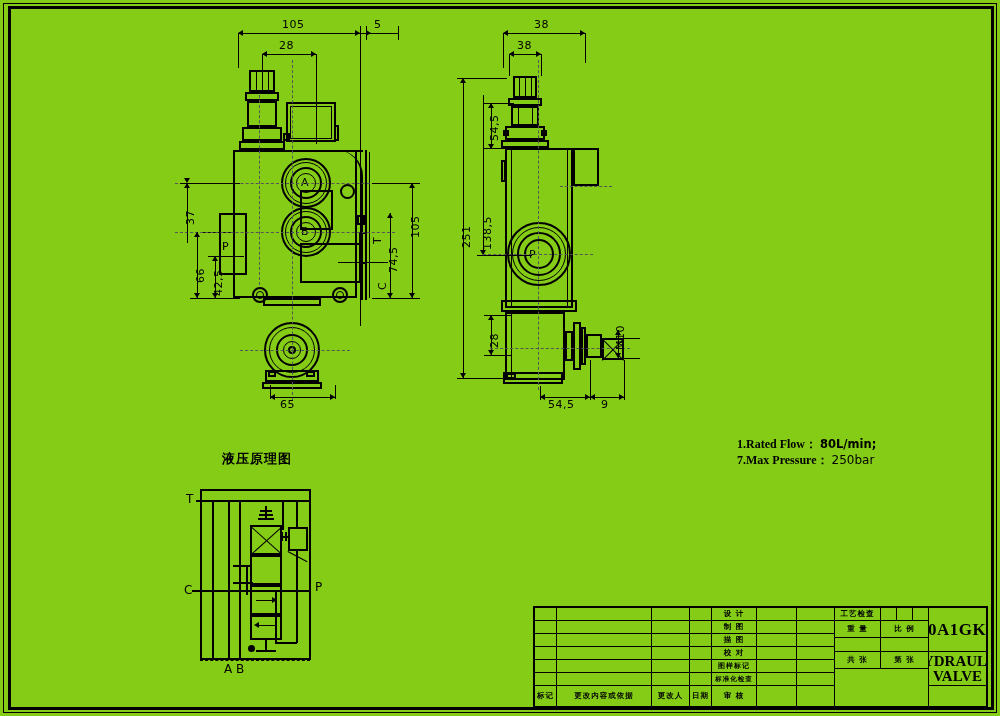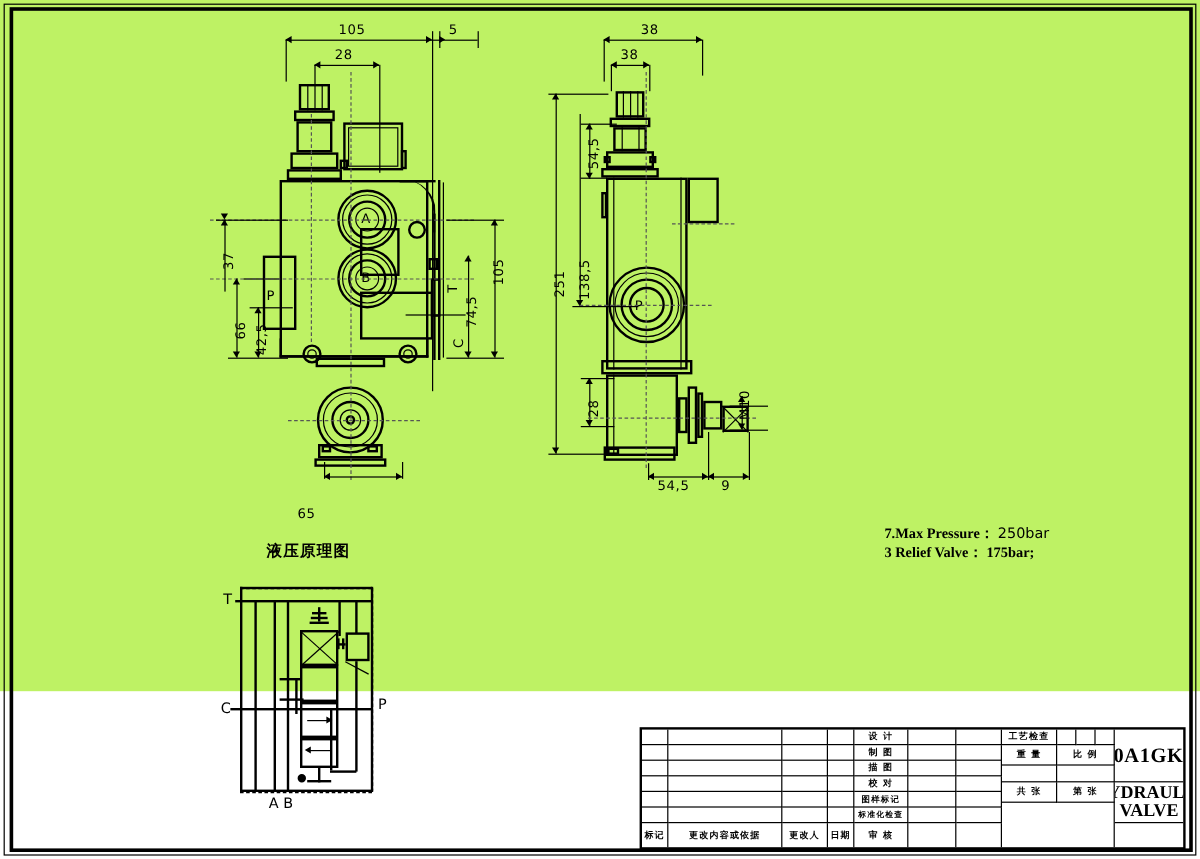--- a/index.html
+++ b/index.html
@@ -1,17 +1,17 @@
 <!DOCTYPE html>
 <html><head>
 <meta charset="utf-8">
 <style>
   html,body{margin:0;padding:0;background:#fff;}
   body{width:1000px;height:716px;font-family:"Liberation Serif",serif;color:#000;overflow:hidden;}
-  #sheet{position:relative;width:1000px;height:576px;background:#bef264;}
+  #sheet{position:relative;width:1000px;height:716px;background:#84cc16;}
 
   
   .frame-outer{position:absolute;left:3px;top:3px;width:994px;height:710px;border:1px solid #000;box-sizing:border-box;}
   .frame-inner{position:absolute;left:8px;top:6px;width:986px;height:704px;border:3px solid #000;box-sizing:border-box;}
 
   
   .ln{position:absolute;background:#000;}
   .h{height:1px;}
   .v{width:1px;}
   .h2{height:2px;}
@@ -189,21 +189,21 @@
     <div class="dim rot" style="left:387px;top:273px;">74,5</div>
     <div class="lbl rot" style="left:371px;top:244px;">T</div>
     <div class="lbl rot" style="left:376px;top:290px;">C</div>
     <div class="ln h" style="left:338px;top:262px;width:50px;"></div>
 
     <div class="ln h" style="left:270px;top:397px;width:65px;"></div>
     <div class="tick tkL" style="left:270px;top:394px;"></div>
     <div class="tick tkR" style="left:330px;top:394px;"></div>
     <div class="ln v" style="left:270px;top:385px;height:14px;"></div>
     <div class="ln v" style="left:335px;top:385px;height:14px;"></div>
-    <div class="dim" style="left:248px;top:398px;margin-top:24px;">65</div>
+    <div class="dim" style="left:280px;top:398px;">65</div>
   </div>
 
   <div>
 
     <div class="ln h" style="left:503px;top:33px;width:82px;"></div>
     <div class="tick tkL" style="left:503px;top:30px;"></div>
     <div class="tick tkR" style="left:580px;top:30px;"></div>
     <div class="ln v" style="left:503px;top:33px;height:35px;"></div>
     <div class="ln v" style="left:585px;top:33px;height:30px;"></div>
     <div class="dim" style="left:534px;top:18px;">38</div>
@@ -365,26 +365,26 @@
     <div class="ln h2" style="left:275px;top:642px;width:22px;"></div>
     <div class="ln v2" style="left:275px;top:590px;height:52px;"></div>
     <div class="ln v2" style="left:212px;top:500px;height:160px;"></div>
     <div class="ln v2" style="left:246px;top:565px;height:30px;"></div>
     <div class="ln h2" style="left:233px;top:565px;width:17px;"></div>
     <div class="ln h2" style="left:233px;top:582px;width:20px;"></div>
   </div>
 
   <div id="tech">
     <div class="row">
+      <span>1.Rated Flow：</span>
+      <span class="valb">80L/min;</span>
+    </div>
+    <div class="row">
       <span>7.Max Pressure：</span>
       <span class="val">250bar</span>
-    </div>
-    <div class="row">
-      <span>3 Relief Valve：</span>
-      <span>175bar;</span>
     </div>
   </div>
 
   <div id="tblock">
 
     <div class="c" style="left:0px;top:0px;width:22px;height:13px;"></div>
     <div class="c" style="left:22px;top:0px;width:95px;height:13px;"></div>
     <div class="c" style="left:117px;top:0px;width:38px;height:13px;"></div>
     <div class="c" style="left:155px;top:0px;width:22px;height:13px;"></div>
 

